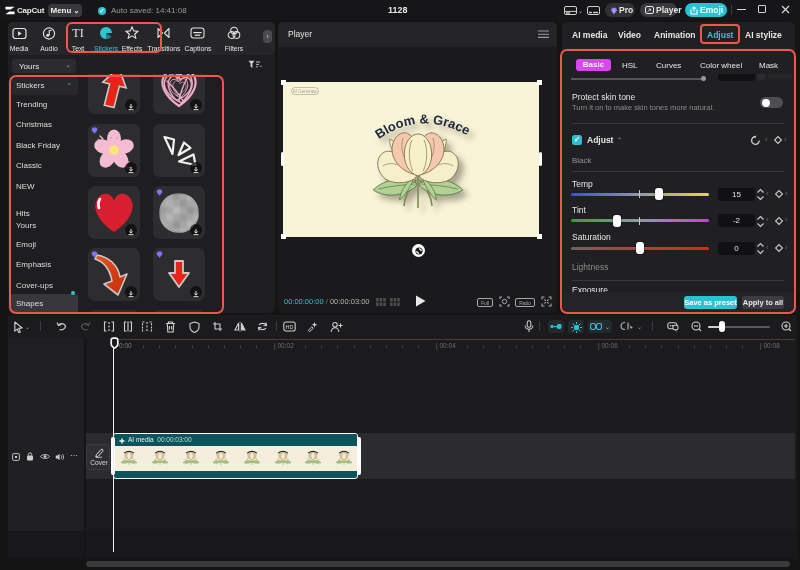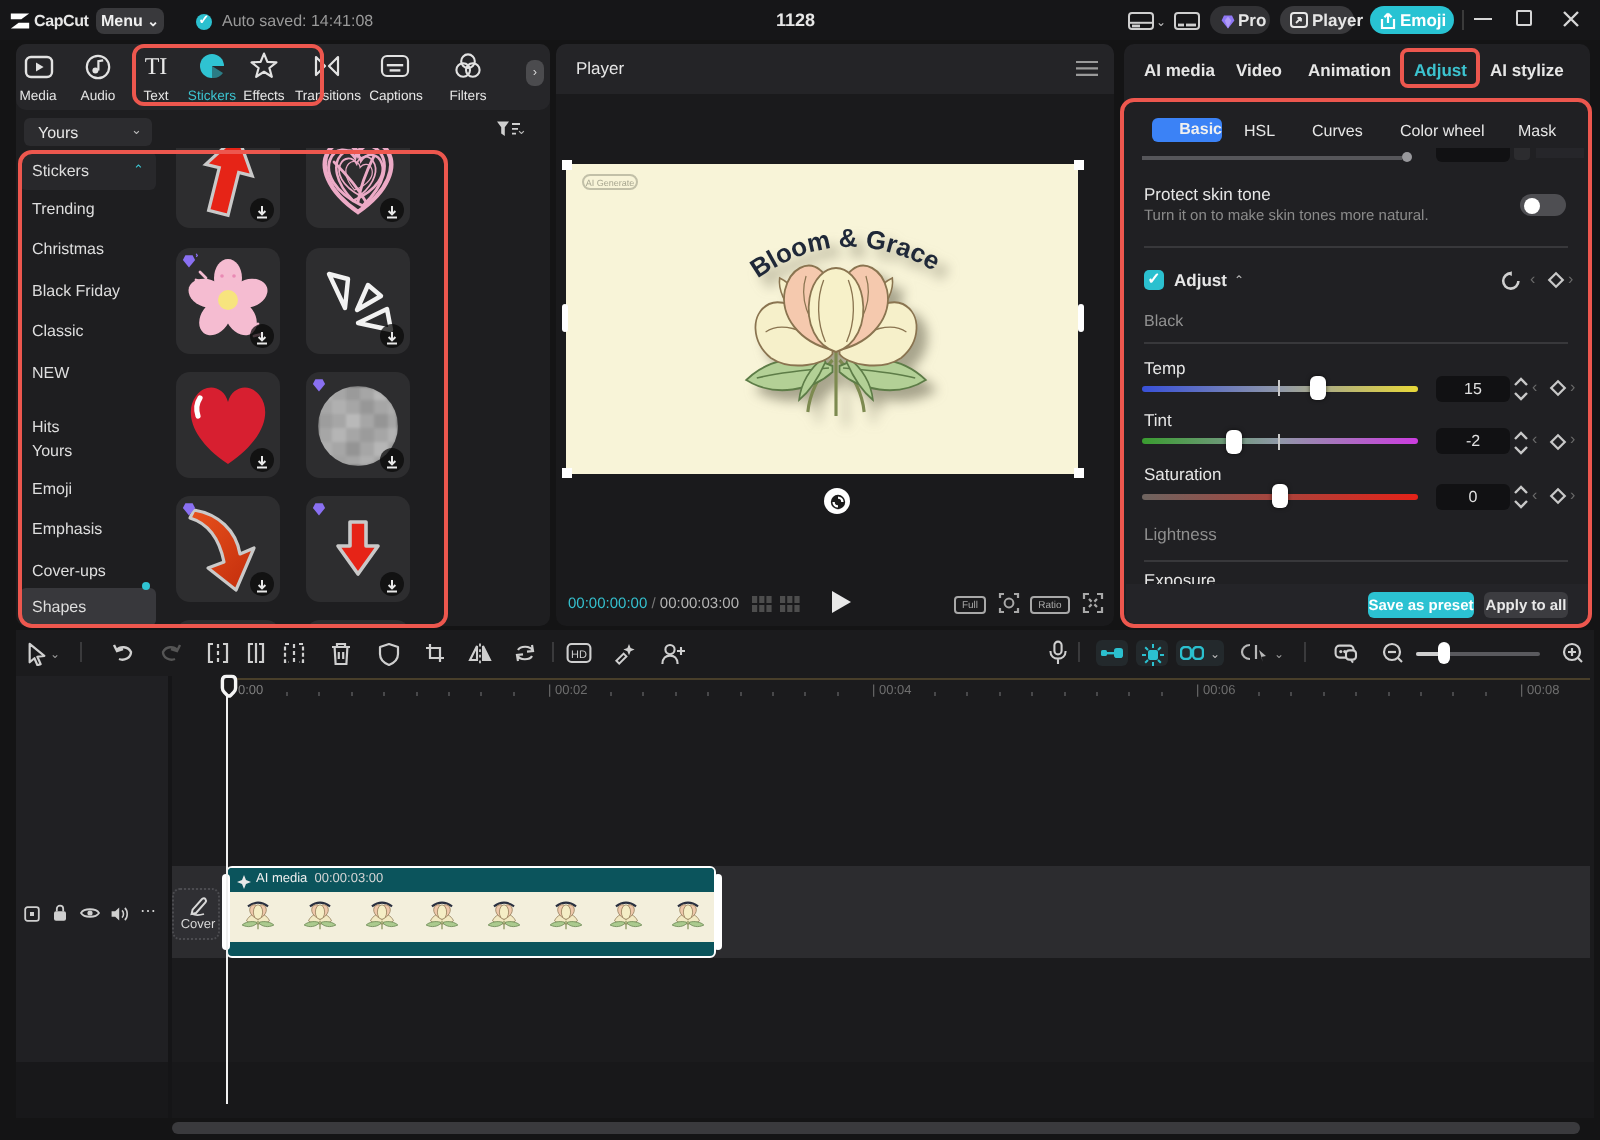--- a/index.html
+++ b/index.html
@@ -424,21 +424,21 @@
   </svg>
 
   <div class="abs" style="left:562px;top:22px;width:233px;height:291px;background:#202023;border-radius:5px;"></div>
 
   <div class="abs txt" style="left:572px;top:30px;font-size:8.5px;font-weight:bold;">AI media</div>
   <div class="abs txt" style="left:618px;top:30px;font-size:8.5px;font-weight:bold;">Video</div>
   <div class="abs txt" style="left:654px;top:30px;font-size:8.5px;font-weight:bold;">Animation</div>
   <div class="abs teal" style="left:707px;top:30px;font-size:8.5px;font-weight:bold;">Adjust</div>
   <div class="abs txt" style="left:745px;top:30px;font-size:8.5px;font-weight:bold;">AI stylize</div>
 
-  <div class="abs" style="left:576px;top:59px;width:35px;height:12px;background:#3b82f6;border-radius:3px;color:#f0f0f0;font-size:8px;font-weight:bold;text-align:right;line-height:12px;">Basic</div>
+  <div class="abs" style="left:576px;top:59px;width:35px;height:12px;background:#d946ef;border-radius:3px;color:#f0f0f0;font-size:8px;font-weight:bold;text-align:center;line-height:12px;">Basic</div>
   <div class="abs txt" style="left:622px;top:61px;font-size:8px;">HSL</div>
   <div class="abs txt" style="left:656px;top:61px;font-size:8px;">Curves</div>
   <div class="abs txt" style="left:700px;top:61px;font-size:8px;">Color wheel</div>
   <div class="abs txt" style="left:759px;top:61px;font-size:8px;">Mask</div>
 
   <div class="abs" style="left:571px;top:77.5px;width:130px;height:2px;background:#56565a;"></div>
   <div class="abs" style="left:701px;top:75.5px;width:5px;height:5px;border-radius:50%;background:#98989c;"></div>
   <div class="abs" style="left:718px;top:74px;width:37px;height:7px;background:#111113;border-radius:0 0 3px 3px;"></div>
   <div class="abs" style="left:757px;top:74px;width:8px;height:6px;background:#2c2c2f;border-radius:0 0 2px 2px;"></div>
   <div class="abs" style="left:768px;top:74px;width:24px;height:5px;background:#26262a;"></div>

